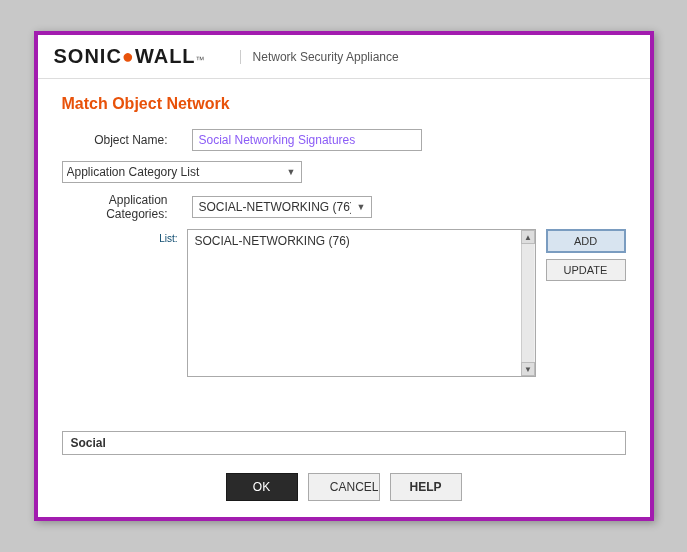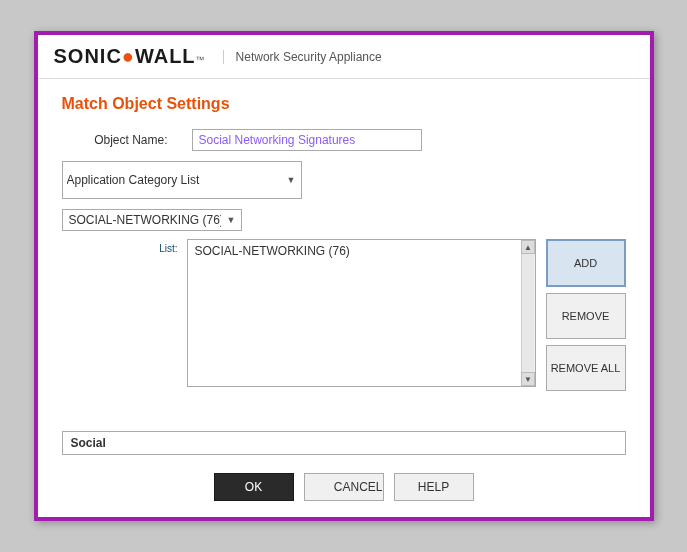--- a/index.html
+++ b/index.html
@@ -42,21 +42,21 @@
     .logo-trademark {
       font-size: 9px;
       vertical-align: super;
       color: #555;
     }
     .header-subtitle {
       color: #555;
       font-size: 12px;
       border-left: 1px solid #ccc;
       padding-left: 12px;
-      margin-left: 4px;
+      margin-left: 21px;
     }
     .content {
       padding: 16px 24px;
       flex: 1;
     }
     .section-title {
       color: #e8520a;
       font-size: 16px;
       font-weight: bold;
       margin-bottom: 16px;
@@ -79,21 +79,21 @@
       font-size: 12px;
       width: 230px;
       height: 22px;
       color: #8b5cf6;
     }
     .form-control-select {
       border: 1px solid #aaa;
       padding: 2px 4px;
       font-size: 12px;
       width: 240px;
-      height: 38px;
+      height: 22px;
       color: #333;
       background: #fff;
       appearance: none;
       -webkit-appearance: none;
       background-image: none;
       position: relative;
     }
     .select-wrapper {
       position: relative;
       display: inline-block;
@@ -189,21 +189,21 @@
       width: 12px;
       background: #e8e8e8;
     }
     .action-buttons {
       display: flex;
       flex-direction: column;
       gap: 6px;
       margin-left: 10px;
     }
     .btn {
-      padding: 16px 0;
+      padding: 4px 0;
       font-size: 11px;
       width: 80px;
       cursor: pointer;
       border: 1px solid #aaa;
       background: #f0f0f0;
       color: #333;
       text-align: center;
     }
     .btn-add {
       background: #d8e4f0;
@@ -221,94 +221,95 @@
       color: #333;
     }
     .footer {
       display: flex;
       justify-content: center;
       gap: 10px;
       padding: 10px 24px 16px 24px;
     }
     .btn-footer {
       padding: 6px 0;
-      width: 80px;
+      width: 72px;
       font-size: 12px;
       cursor: pointer;
       border: 1px solid #aaa;
       text-align: center;
     }
     .btn-ok {
       background: #2a2a2a;
       color: #fff;
       border-color: #1a1a1a;
     }
     .btn-cancel {
       background: #f0f0f0;
       color: #333;
       text-align: right;
     }
     .btn-help {
       background: #f0f0f0;
       color: #333;
+      font-weight: bold;
     }
   </style>
 </head>
 <body>
 
 <div class="dialog">
 
   <div class="header">
     <div style="display:flex;align-items:baseline;gap:0;">
       <span class="logo-sonic">
         <span style="color:#1a1a1a">SONIC</span><span style="color:#e8520a">●</span><span style="color:#1a1a1a">WALL</span>
       </span>
       <span class="logo-trademark">™</span>
     </div>
     <span class="header-subtitle">Network Security Appliance</span>
   </div>
 
   <div class="content">
-    <div class="section-title">Match Object Settings</div>
+    <div class="section-title">Match Object Network</div>
 
     <div class="form-row">
       <span class="form-label">Object Name:</span>
       <input class="form-control-text" type="text" value="Social Networking Signatures" style="">
     </div>
 
     <div class="form-row">
       <div class="select-wrapper">
         <select class="form-control-select">
           <option>Application Category List</option>
         </select>
       </div>
     </div>
 
     <div class="categories-row">
+      <span class="form-label">Application Categories:</span>
       <div class="cat-select-wrapper">
         <select class="cat-select">
           <option>SOCIAL-NETWORKING (76)</option>
         </select>
       </div>
     </div>
 
     <div class="list-section">
       <span class="list-label">List:</span>
       <div class="list-area-wrapper">
         <div style="padding:4px 20px 4px 6px; font-size:12px; color:#333;">SOCIAL-NETWORKING (76)</div>
         <div class="list-scrollbar">
           <div class="scroll-arrow">▲</div>
           <div class="scroll-track"></div>
           <div class="scroll-arrow">▼</div>
         </div>
       </div>
       <div class="action-buttons">
         <button class="btn btn-add">ADD</button>
-        <button class="btn">REMOVE</button>
-        <button class="btn">REMOVE ALL</button>
+        <button class="btn">UPDATE</button>
       </div>
     </div>
   </div>
 
   <div class="status-bar">Social</div>
 
   <div class="footer">
     <button class="btn-footer btn-ok">OK</button>
     <button class="btn-footer btn-cancel">CANCEL</button>
     <button class="btn-footer btn-help">HELP</button>

